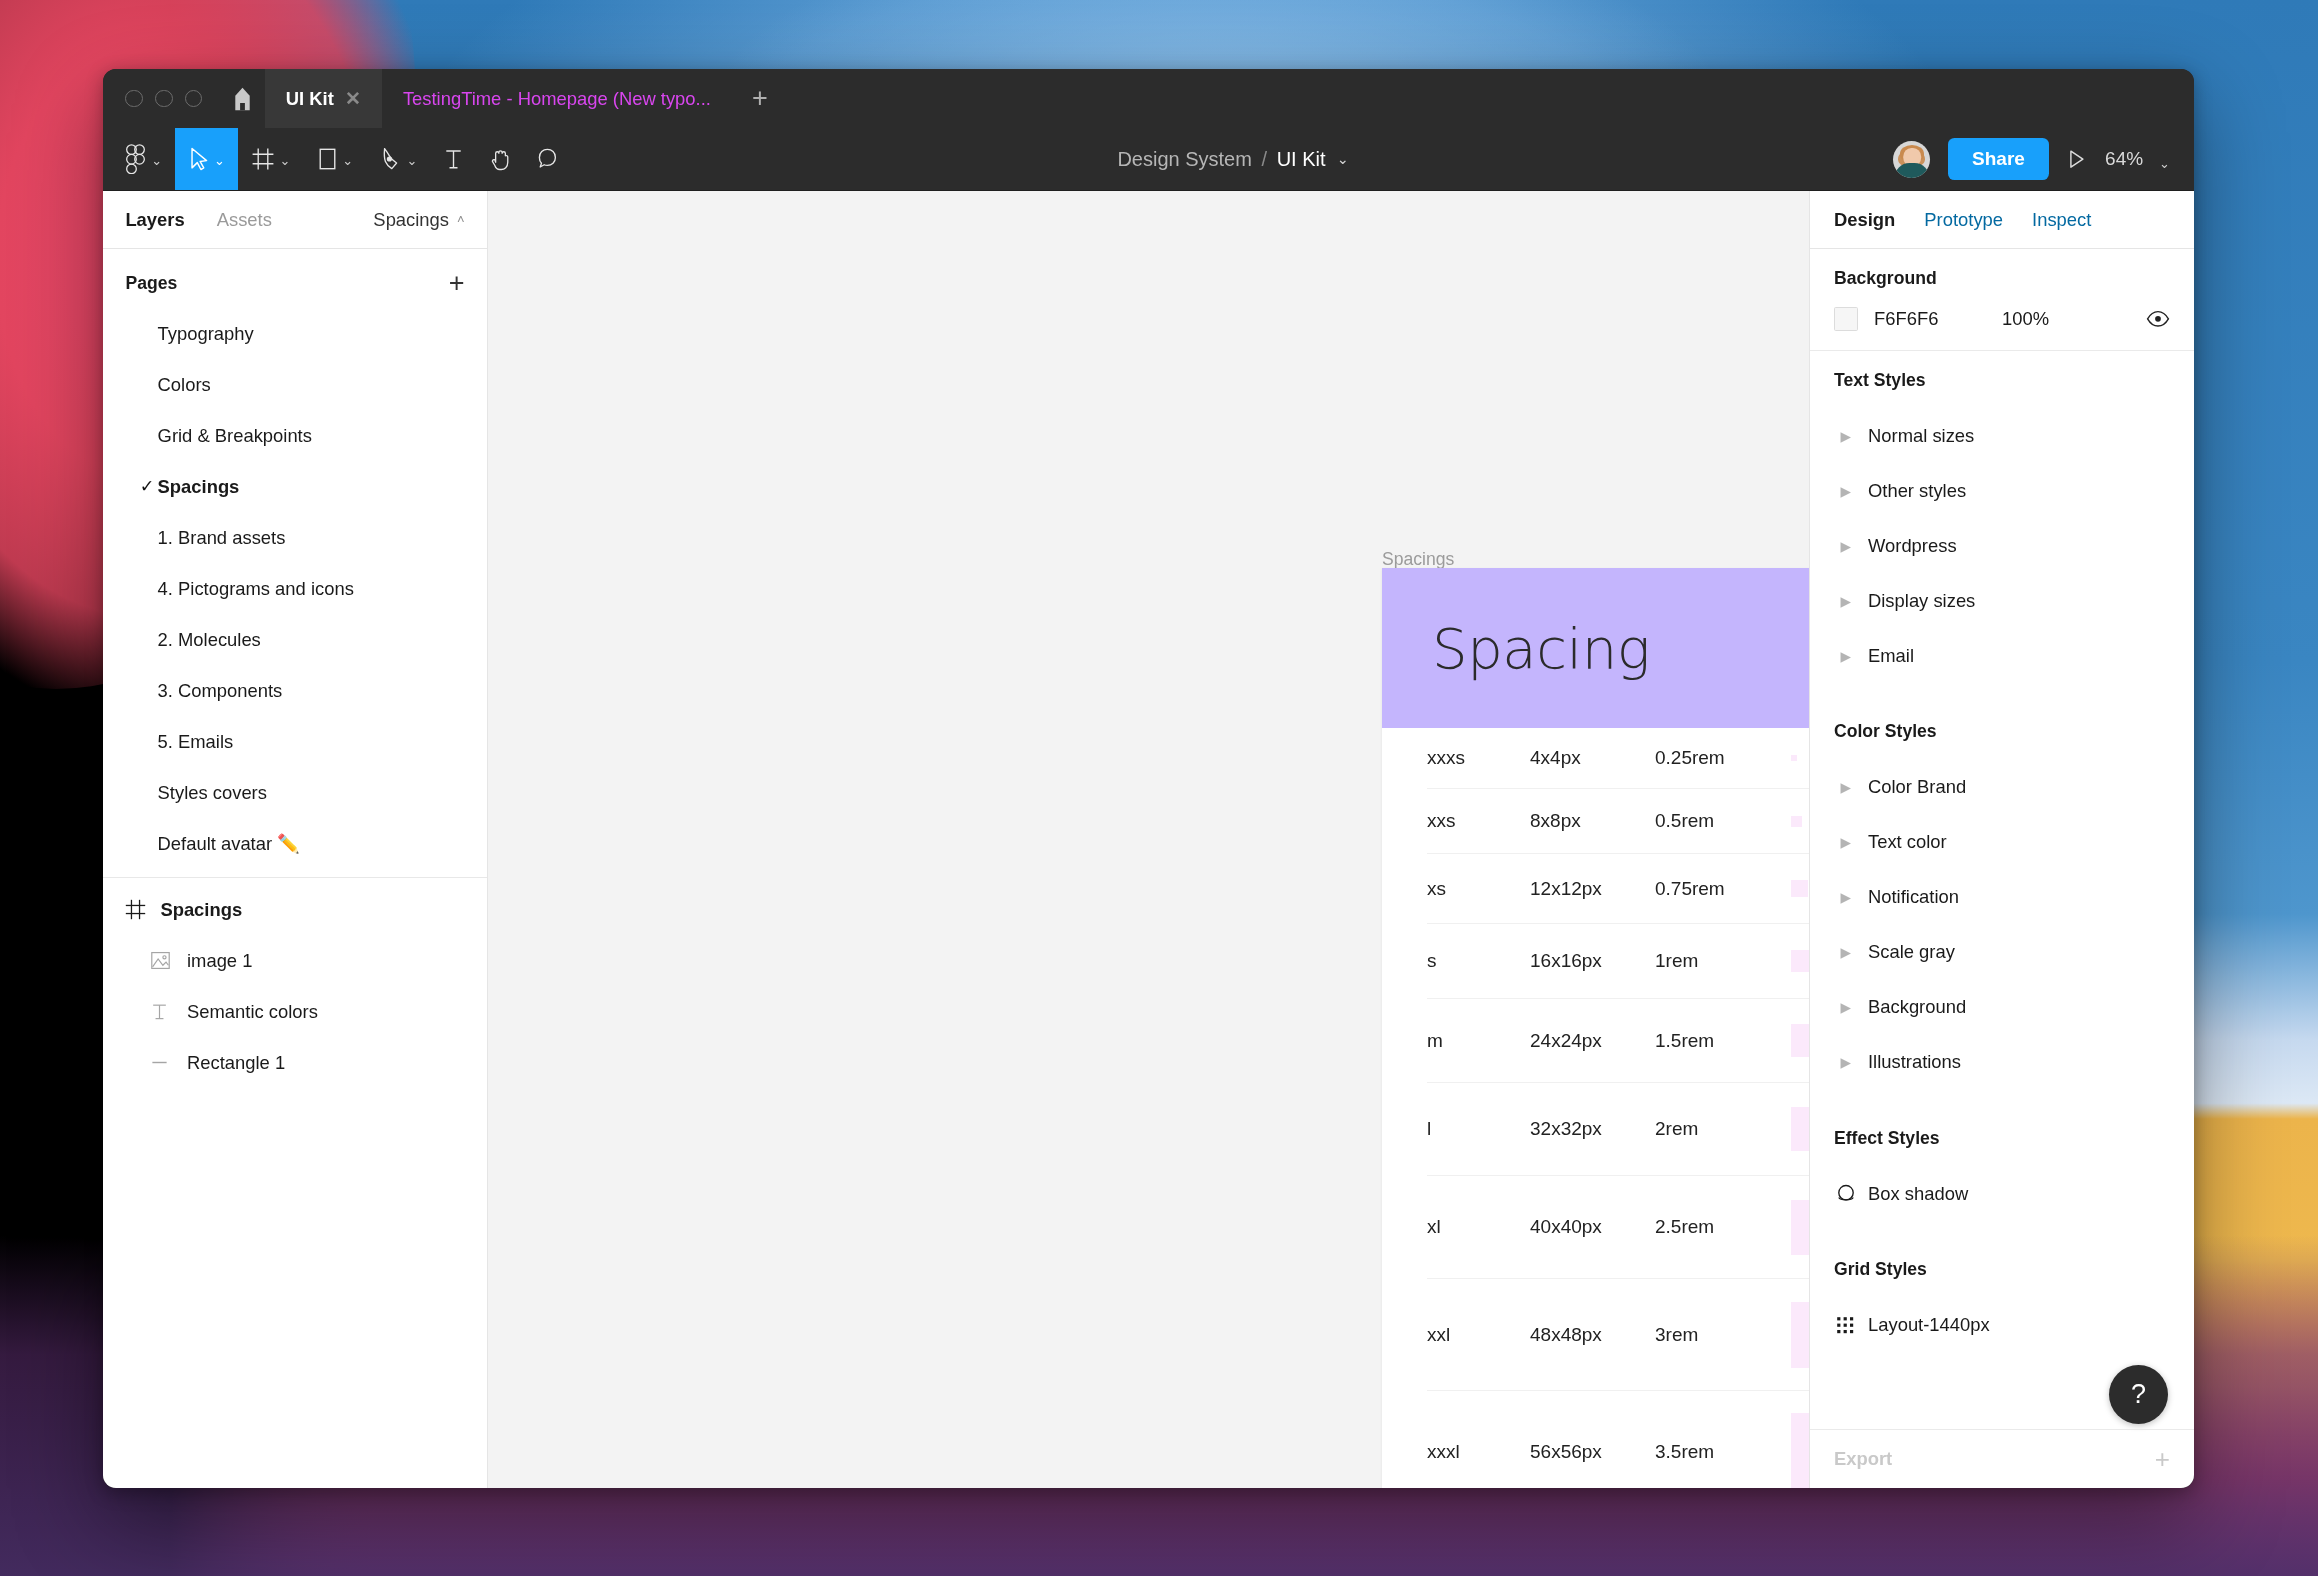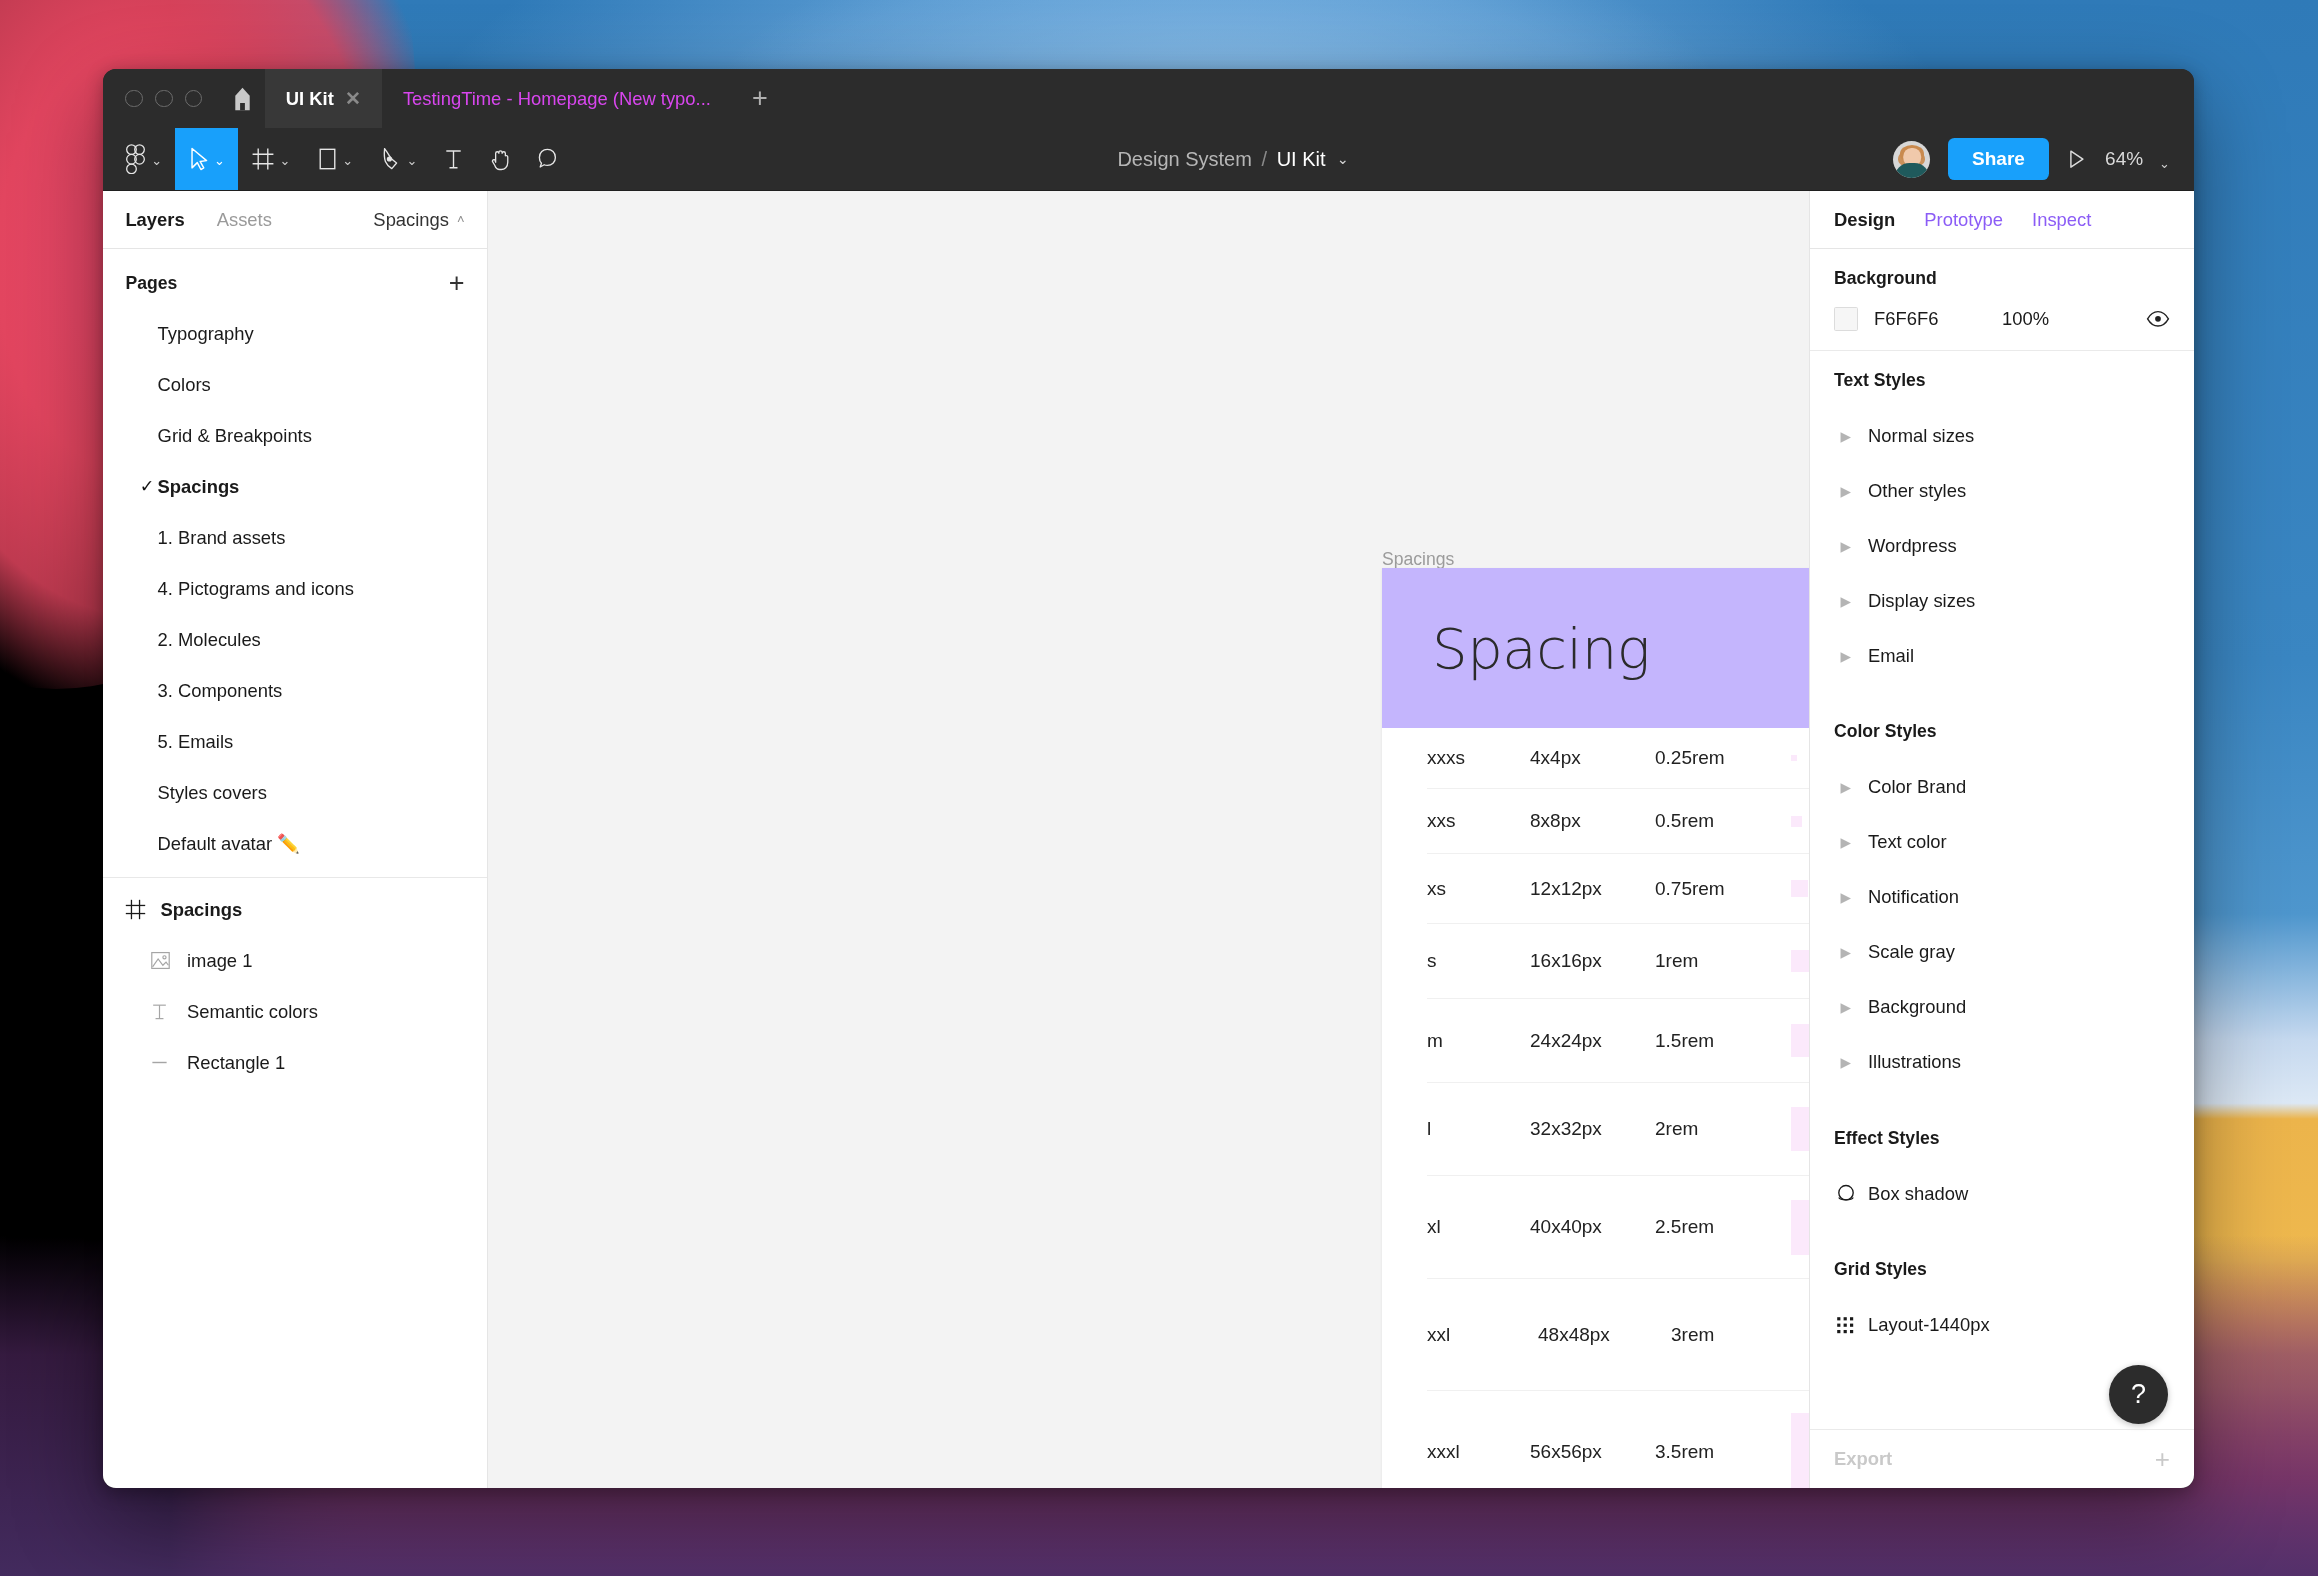--- a/index.html
+++ b/index.html
@@ -292,21 +292,21 @@
     border-left: 0.8px solid #e5e5e5;
     position: relative;
   }
   .rp-tabs {
     height: 58px; flex: 0 0 auto;
     display: flex; align-items: center;
     padding: 0 24px;
     border-bottom: 0.8px solid #e5e5e5;
     font-size: 18.4px;
   }
-  .rp-tab { color: #8b5cf6; margin-right: 29px; }
+  .rp-tab { color: #0369a1; margin-right: 29px; }
   .rp-tab.active { color: #1a1a1a; font-weight: bold; }
 
   .rp-section { padding: 19px 24px 19px 24px; }
   .rp-section.bordered { border-bottom: 0.8px solid #eaeaea; }
   .rp-title { font-size: 17.6px; font-weight: bold; color: #1a1a1a; margin-bottom: 17.6px; }
 
   .bg-row { display: flex; align-items: center; gap: 16px; }
   .bg-swatch {
     width: 24px; height: 24px; border: 0.8px solid #dcdcdc; border-radius: 1.6px;
     background: #F6F6F6;
@@ -643,21 +643,21 @@
                 </span>
               </div>
               <div class="sp-row" style="height: 103px;">
                 <span class="sp-name">xl</span>
                 <span class="sp-px">40x40px</span>
                 <span class="sp-rem">2.5rem</span>
                 <span class="sp-swatch-cell">
                   <span class="sp-swatch" style="width: 55px; height: 55px; background: rgb(251, 233, 251);"></span>
                 </span>
               </div>
-              <div class="sp-row" style="height: 112px; gap: 8px;">
+              <div class="sp-row" style="height: 112px;">
                 <span class="sp-name">xxl</span>
                 <span class="sp-px">48x48px</span>
                 <span class="sp-rem">3rem</span>
                 <span class="sp-swatch-cell">
                   <span class="sp-swatch" style="width: 66px; height: 66px; background: rgb(251, 233, 251);"></span>
                 </span>
               </div>
               <div class="sp-row" style="height: 121px;">
                 <span class="sp-name">xxxl</span>
                 <span class="sp-px">56x56px</span>

